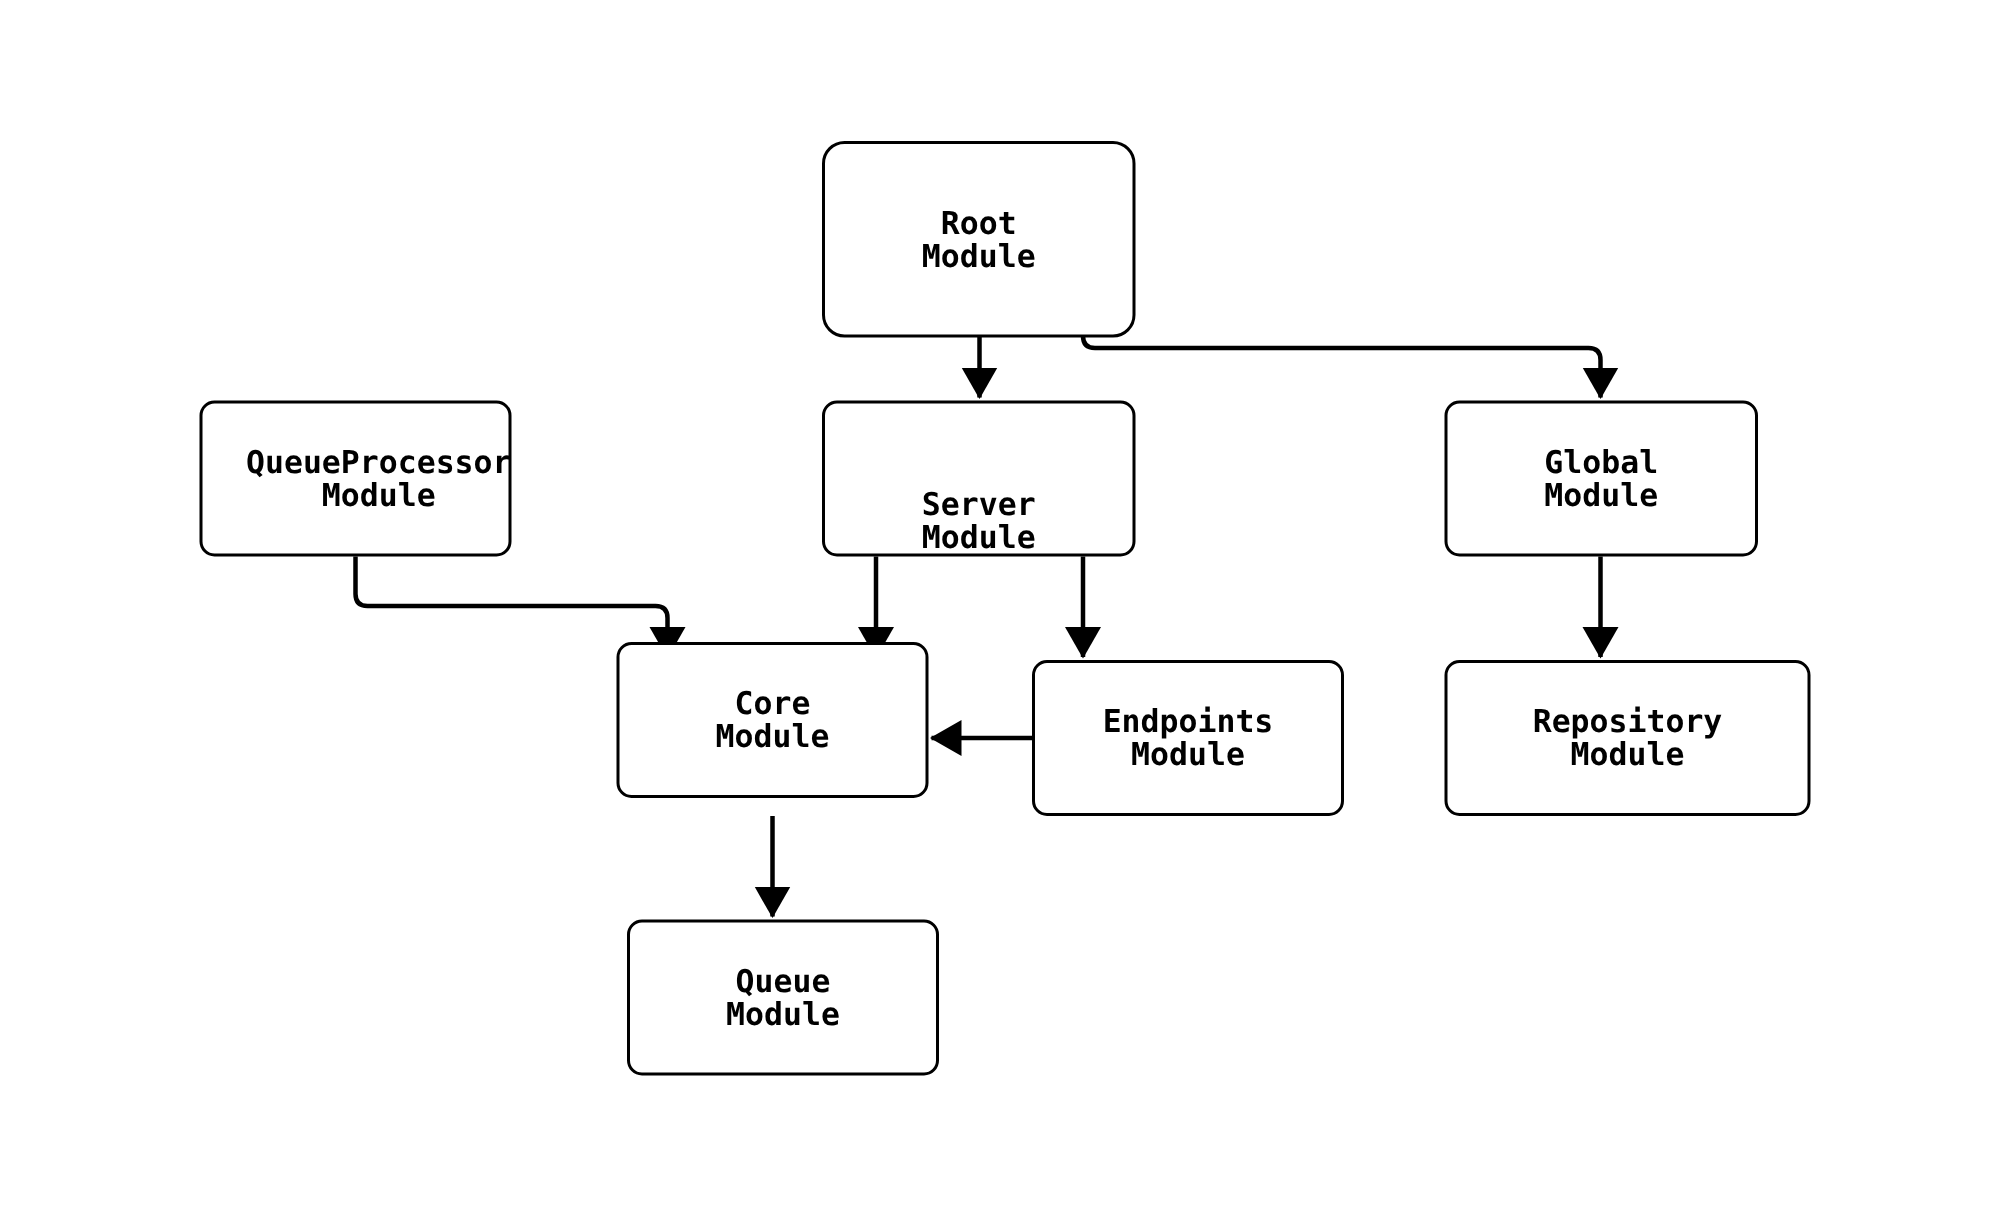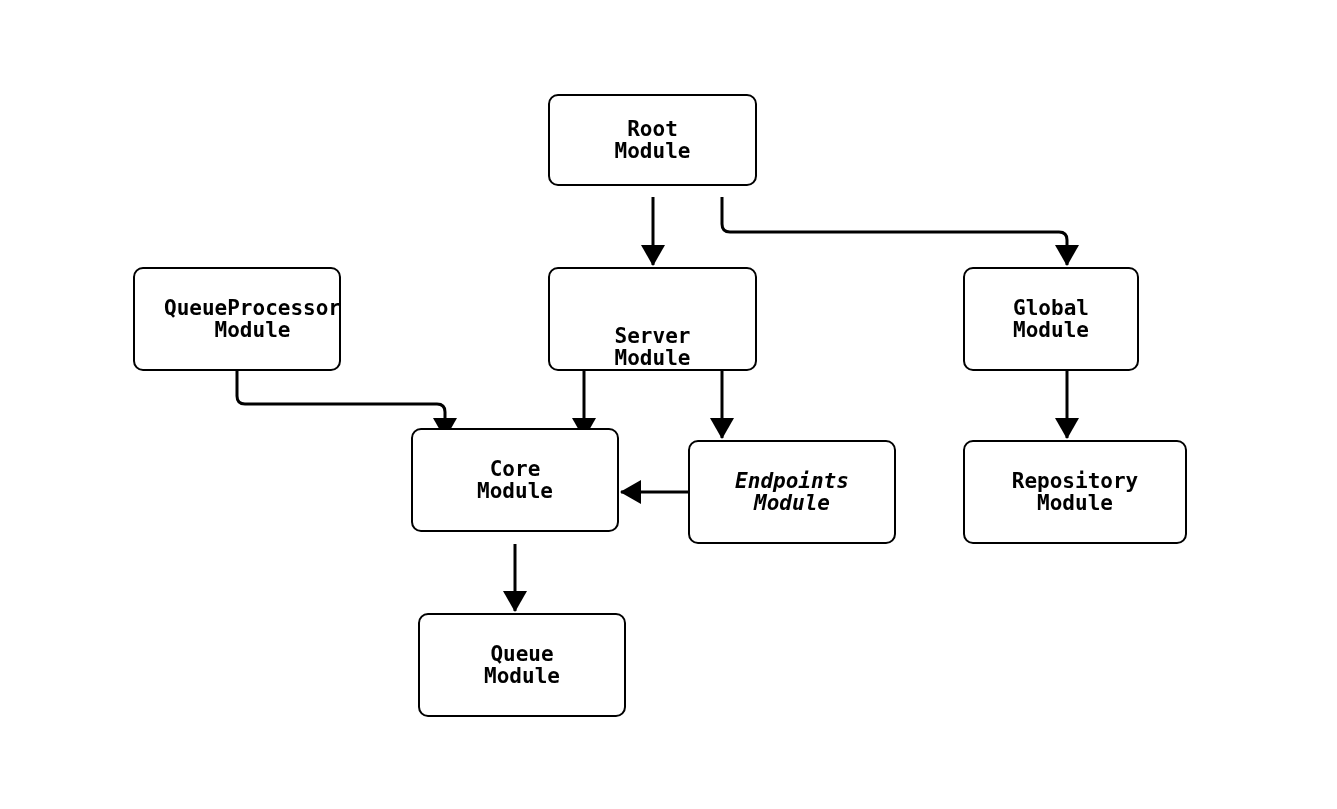--- a/index.html
+++ b/index.html
@@ -53,45 +53,45 @@
   <path class="edge" d="M 653 197 L 653 265" stroke="#000000" marker-end="url(#arrowhead)"></path>
       <path class="edge" d="M 722 197 L 722 224 Q 722 232 730 232 L 1059 232 Q 1067 232 1067 240 L 1067 265" stroke="#000000" marker-end="url(#arrowhead)"></path>
       <path class="edge" d="M 237 371 L 237 396 Q 237 404 245 404 L 437 404 Q 445 404 445 412 L 445 438" stroke="#000000" marker-end="url(#arrowhead)"></path>
       <path class="edge" d="M 584 371 L 584 438" stroke="#000000" marker-end="url(#arrowhead)"></path>
       <path class="edge" d="M 722 371 L 722 438" stroke="#000000" marker-end="url(#arrowhead)"></path>
       <path class="edge" d="M 688 492 L 621 492" stroke="#000000" marker-end="url(#arrowhead)"></path>
       <path class="edge" d="M 1067 371 L 1067 438" stroke="#000000" marker-end="url(#arrowhead)"></path>
       <path class="edge" d="M 515 544 L 515 611" stroke="#000000" marker-end="url(#arrowhead)"></path>
     </svg>
   <div id="nodes-layer">
-      <div class="node" style="left: 548px; top: 94px; width: 209px; height: 92px; background: rgb(255, 255, 255); border-color: rgb(0, 0, 0);">
+      <div class="node" style="left: 548px; top: 94px; width: 209px; height: 131px; background: rgb(255, 255, 255); border-color: rgb(0, 0, 0); border-radius: 15px;">
         <span class="node-label" style="color: rgb(0, 0, 0);">Root
 Module</span>
       </div>
       <div class="node" style="left: 133px; top: 267px; width: 208px; height: 104px; background: rgb(255, 255, 255); border-color: rgb(0, 0, 0); padding-left: 31px;">
         <span class="node-label" style="color: rgb(0, 0, 0);">QueueProcessor
 Module</span>
       </div>
       <div class="node" style="left: 548px; top: 267px; width: 209px; height: 104px; background: rgb(255, 255, 255); border-color: rgb(0, 0, 0); align-items: flex-end;">
         <span class="node-label" style="color: rgb(0, 0, 0);">Server
 Module</span>
       </div>
-      <div class="node" style="left: 963px; top: 267px; width: 176px; height: 104px; background: rgb(255, 255, 255); border-color: rgb(0, 0, 0);">
+      <div class="node" style="left: 963px; top: 267px; width: 209px; height: 104px; background: rgb(255, 255, 255); border-color: rgb(0, 0, 0);">
         <span class="node-label" style="color: rgb(0, 0, 0);">Global
 Module</span>
       </div>
       <div class="node" style="left: 411px; top: 428px; width: 208px; height: 104px; background: rgb(255, 255, 255); border-color: rgb(0, 0, 0);">
         <span class="node-label" style="color: rgb(0, 0, 0);">Core
 Module</span>
       </div>
       <div class="node" style="left: 688px; top: 440px; width: 208px; height: 104px; background: rgb(255, 255, 255); border-color: rgb(0, 0, 0);">
-        <span class="node-label" style="color: rgb(0, 0, 0); font-style: italic;">Endpoints
+        <span class="node-label" style="color: rgb(0, 0, 0);">Endpoints
 Module</span>
       </div>
-      <div class="node" style="left: 963px; top: 440px; width: 224px; height: 104px; background: rgb(255, 255, 255); border-color: rgb(0, 0, 0);">
+      <div class="node" style="left: 963px; top: 440px; width: 244px; height: 104px; background: rgb(255, 255, 255); border-color: rgb(0, 0, 0);">
         <span class="node-label" style="color: rgb(0, 0, 0);">Repository
 Module</span>
       </div>
       <div class="node" style="left: 418px; top: 613px; width: 208px; height: 104px; background: rgb(255, 255, 255); border-color: rgb(0, 0, 0);">
         <span class="node-label" style="color: rgb(0, 0, 0);">Queue
 Module</span>
       </div>
     </div>
 </div>
 

